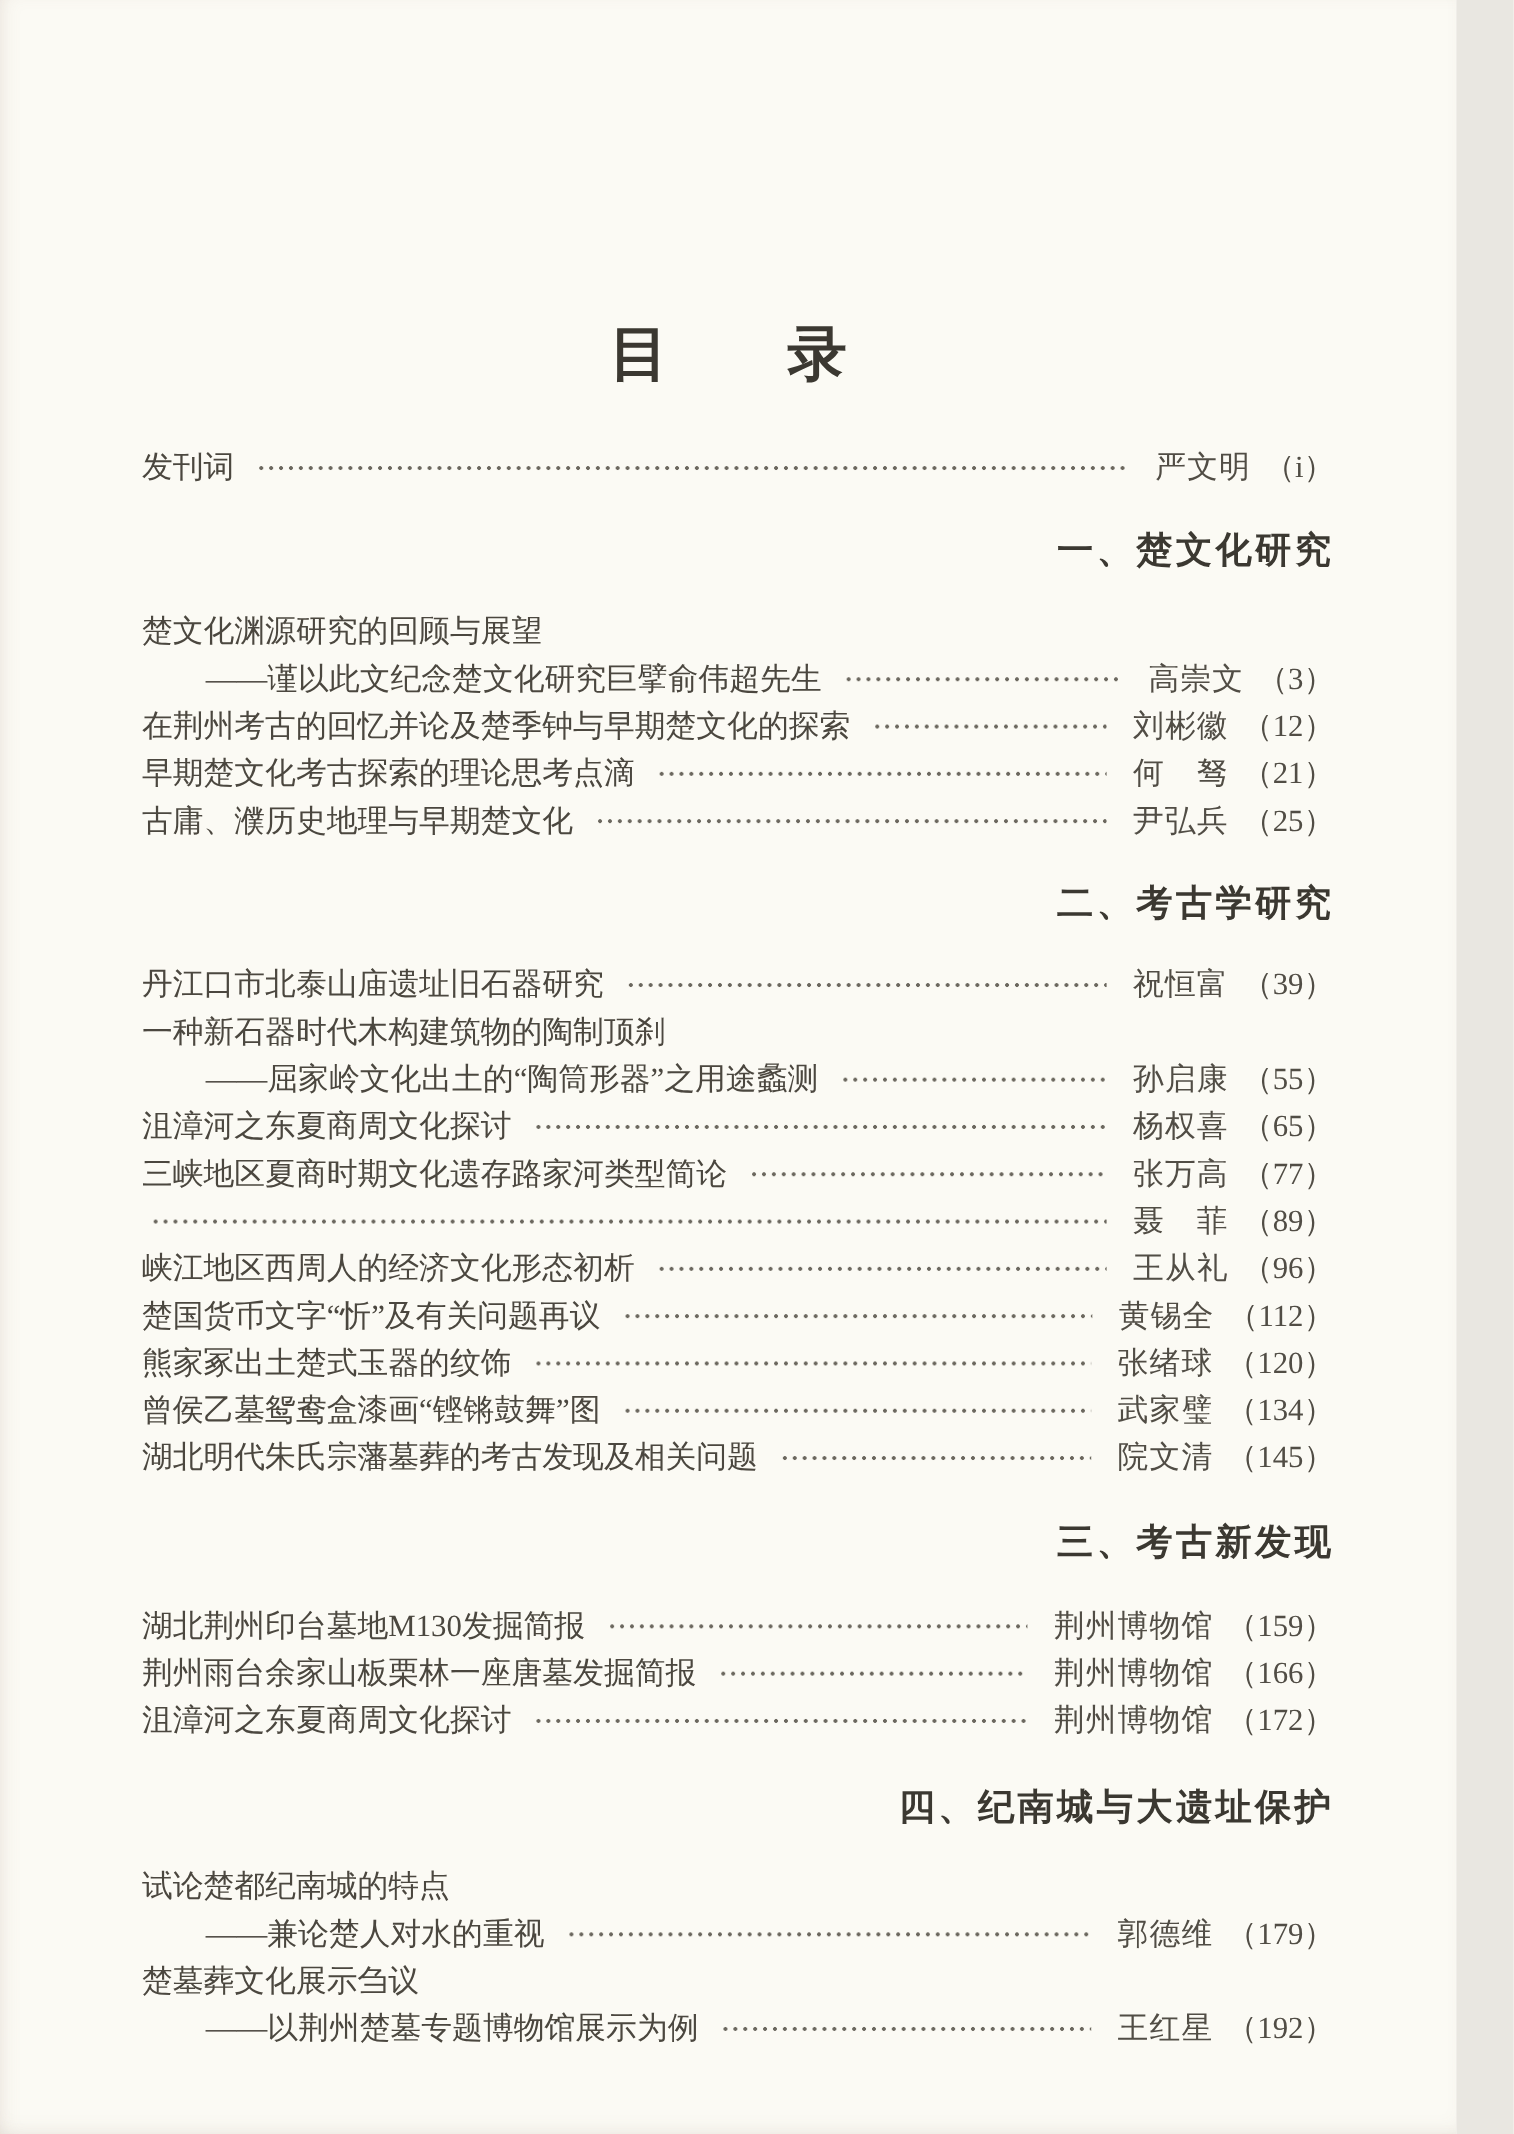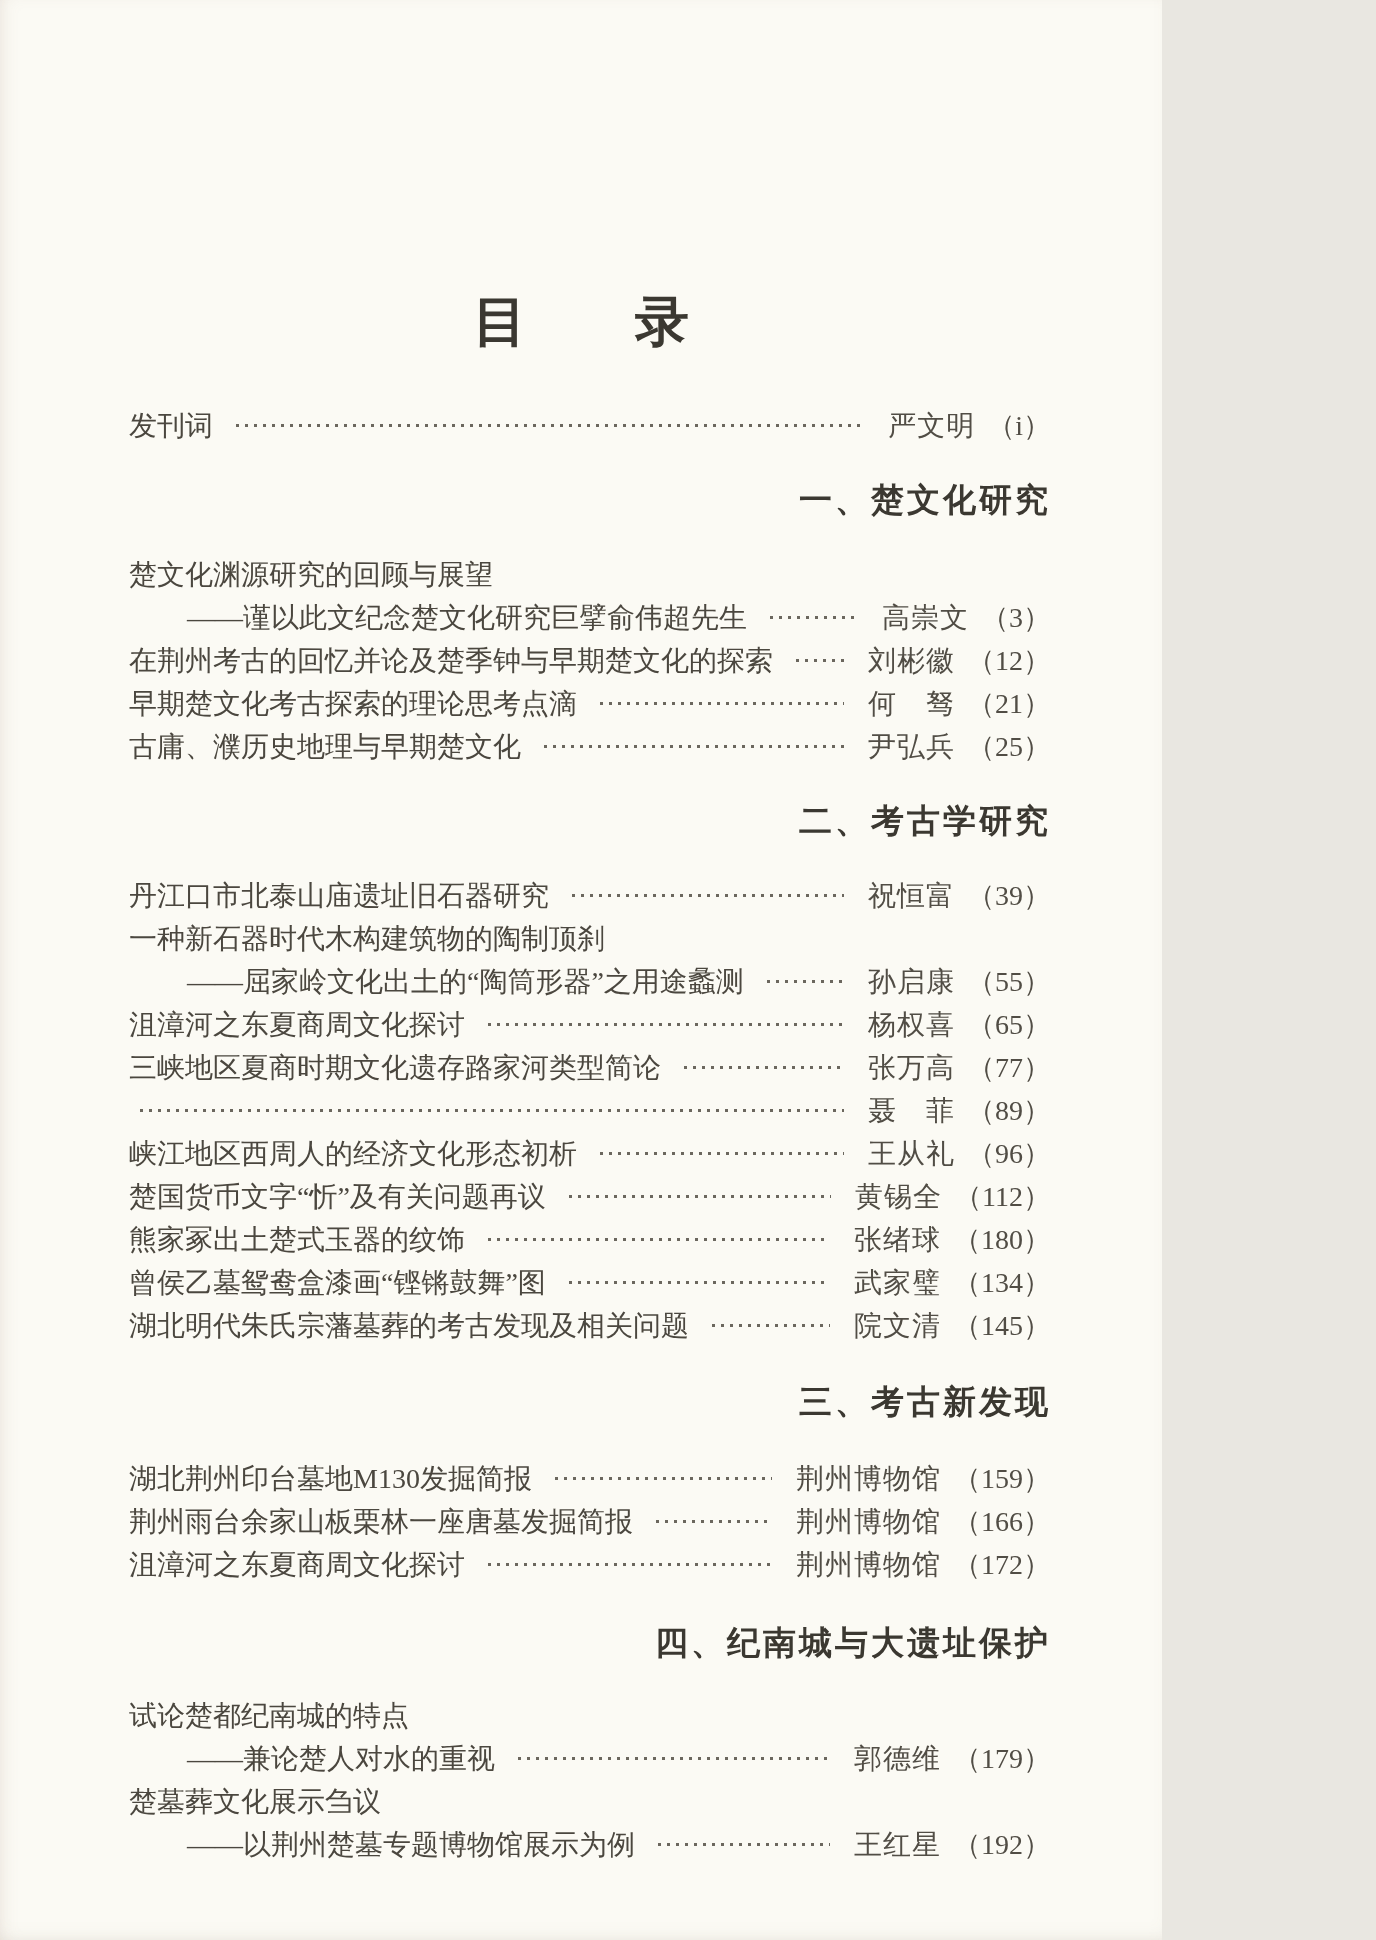--- a/index.html
+++ b/index.html
@@ -3,21 +3,21 @@
 <meta charset="utf-8">
 <style>
   html, body { margin: 0; padding: 0; }
   body {
     width: 1376px; height: 1940px;
     background: #e9e7e1;
     font-family: "Liberation Serif", "DejaVu Serif", serif;
   }
   .page {
     position: relative;
-    width: 1162px; height: 1940px;
+    width: 1324px; height: 1940px;
     background: #fbfaf4;
     box-shadow: inset 10px 0 22px -14px rgba(150,110,100,0.22),
                 inset 0 -10px 24px -16px rgba(110,100,85,0.18);
     overflow: hidden;
   }
   .doc-title {
     margin: 0;
     padding-top: 294px;
     text-align: center;
     font-family: "Liberation Serif", "DejaVu Serif", serif;
@@ -160,21 +160,21 @@
         <div class="row">
     <span class="entry-title">楚国货币文字“忻”及有关问题再议</span>
     <span class="leader"></span>
     <span class="entry-author">黄锡全</span>
     <span class="entry-page">（112）</span>
   </div>
         <div class="row">
     <span class="entry-title">熊家冢出土楚式玉器的纹饰</span>
     <span class="leader"></span>
     <span class="entry-author">张绪球</span>
-    <span class="entry-page">（180）</span>
+    <span class="entry-page">（120）</span>
   </div>
         <div class="row">
     <span class="entry-title">曾侯乙墓鸳鸯盒漆画“铿锵鼓舞”图</span>
     <span class="leader"></span>
     <span class="entry-author">武家璧</span>
     <span class="entry-page">（134）</span>
   </div>
         <div class="row">
     <span class="entry-title">湖北明代朱氏宗藩墓葬的考古发现及相关问题</span>
     <span class="leader"></span>

